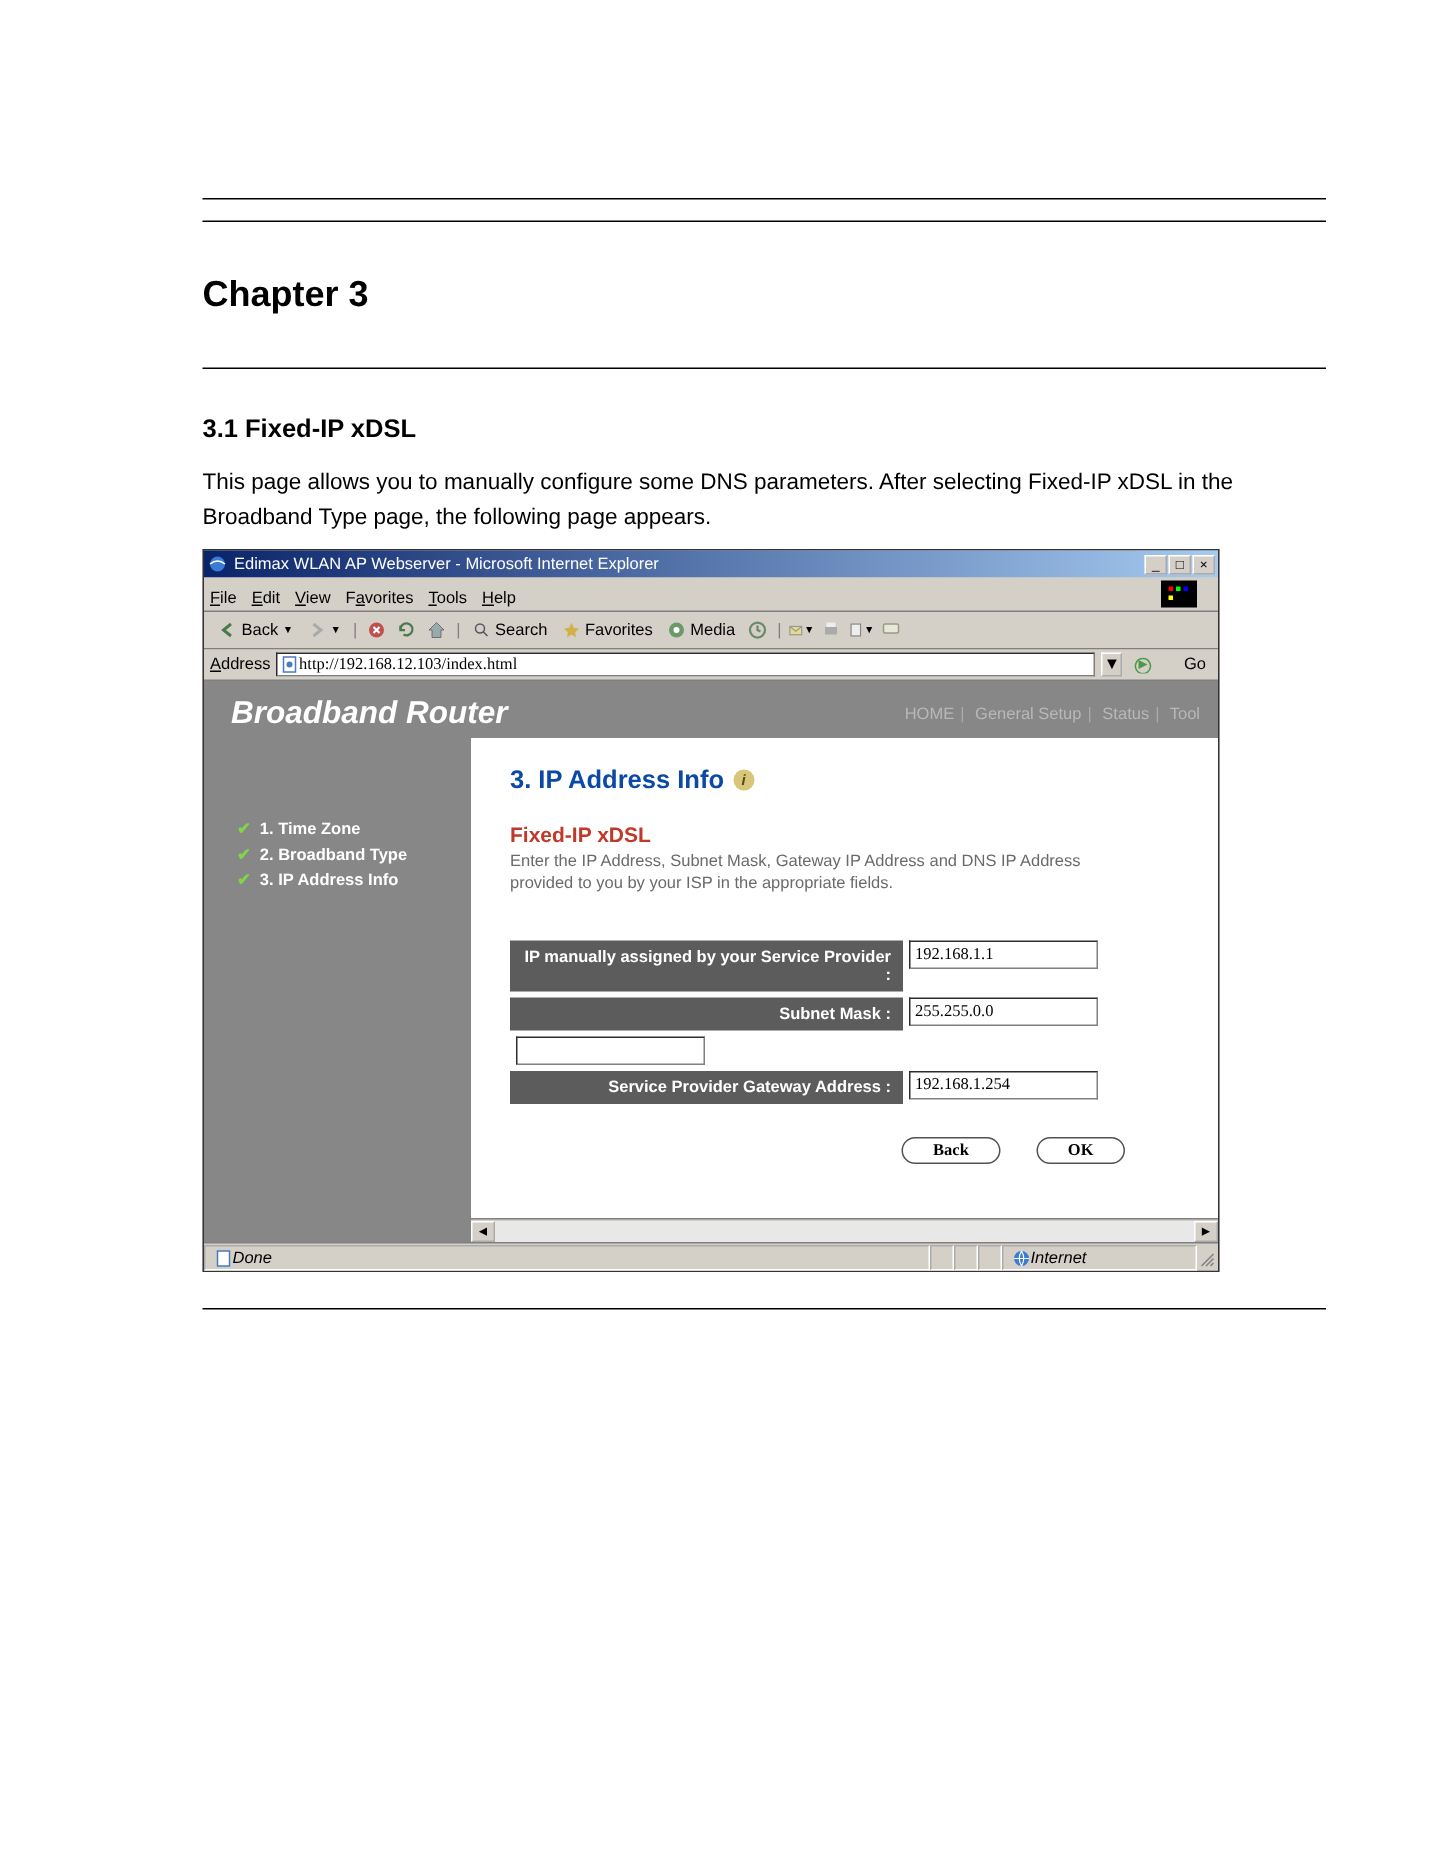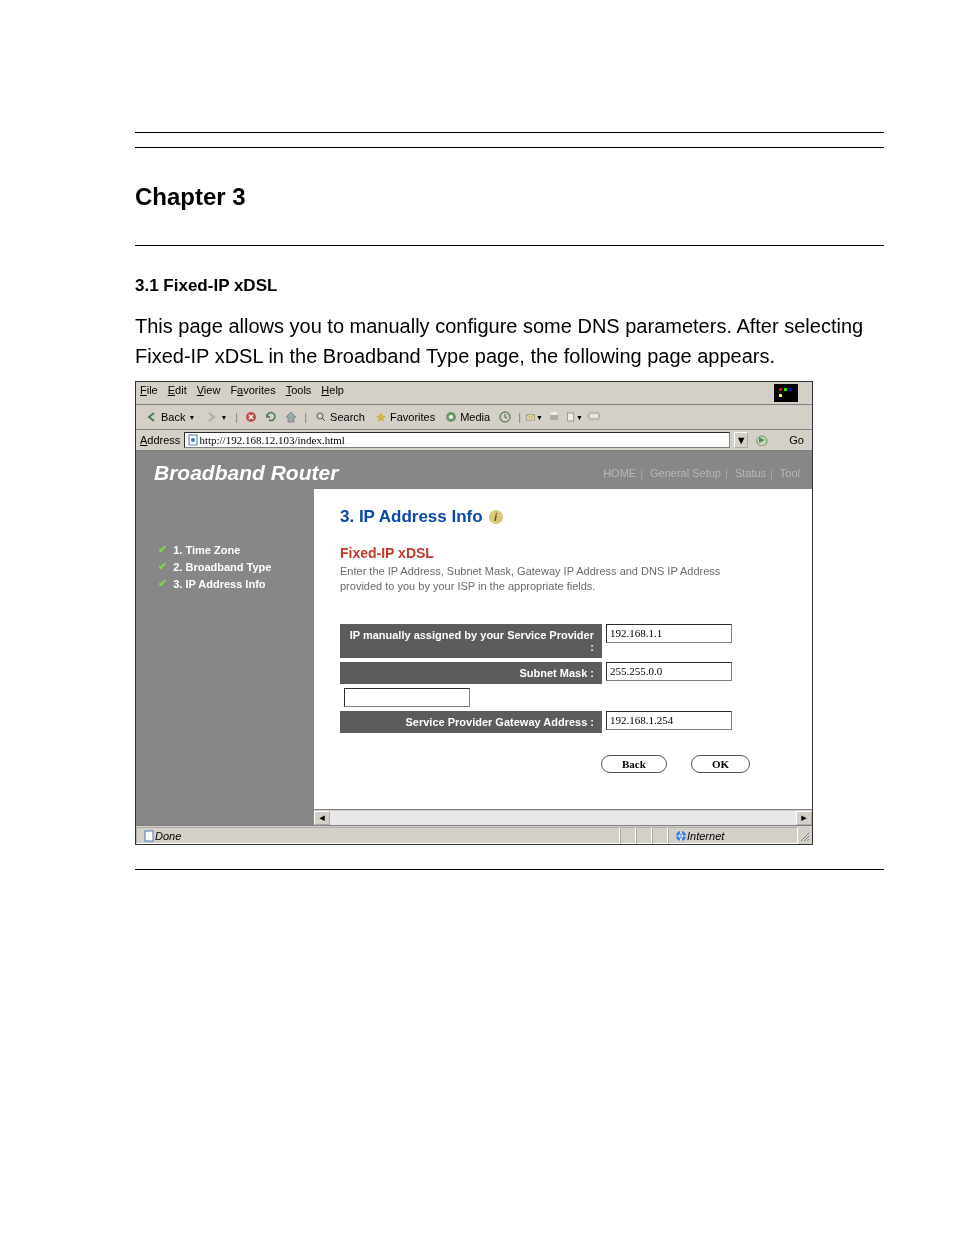--- a/index.html
+++ b/index.html
@@ -3,35 +3,35 @@
   <meta charset="utf-8">
   <style>
     * { margin: 0; padding: 0; box-sizing: border-box; }
     body { font-family: Tahoma, Arial, sans-serif; background: #fff; width: 954px; }
     
     .doc-container { padding: 130px 70px 40px 135px; }
     .doc-hr { border: none; border-top: 1.5px solid #000; margin: 2px 0; }
     
     .doc-heading1 { font-size: 24px; font-weight: bold; margin: 35px 0 20px 0; }
     .doc-heading2 { font-size: 17px; font-weight: bold; margin: 30px 0 15px 0; }
-    .doc-para { font-size: 20px; line-height: 1.5; margin: 10px 0; }
+    .doc-para { font-size: 15px; line-height: 1.5; margin: 10px 0; }
     
     .browser-window {
       width: 678px; margin: 8px 0 0 0;
       border: 1px solid #333; background: #d4d0c8;
       font-family: Tahoma, sans-serif; font-size: 11px;
     }
     .titlebar { background: linear-gradient(to right, #0a246a, #a6caf0); color: #fff; height: 18px; display: flex; align-items: center; justify-content: space-between; padding: 0 2px; }
     .titlebar-left { display: flex; align-items: center; gap: 4px; }
     .ie-icon { width: 14px; height: 14px; display: inline-block; }
     .title-text { font-size: 11px; }
     .win-btns { display: flex; gap: 1px; }
     .win-btn { width: 15px; height: 13px; background: #d4d0c8; border: 1px outset #fff; display: flex; align-items: center; justify-content: center; color: #000; font-size: 9px; cursor: pointer; }
     
-    .menubar { background: #d4d0c8; border-bottom: 1px solid #808080; display: flex; align-items: flex-start; padding: 2px 4px; font-size: 11px; }
+    .menubar { background: #d4d0c8; border-bottom: 1px solid #808080; display: flex; align-items: flex-end; padding: 2px 4px; font-size: 11px; }
     .menubar span { margin-right: 10px; cursor: pointer; }
     .menubar span u { text-decoration: underline; }
     .menubar-logo { margin-left: auto; width: 24px; height: 18px; background: #000; display: flex; align-items: center; justify-content: center; }
     
     .toolbar { background: #d4d0c8; border-bottom: 1px solid #808080; padding: 3px 6px; display: flex; align-items: center; gap: 2px; font-size: 11px; }
     .tb-item { display: flex; align-items: center; gap: 3px; cursor: pointer; padding: 2px 4px; }
     .tb-sep { color: #808080; margin: 0 2px; }
     .tb-btn { width: 18px; height: 18px; display: flex; align-items: center; justify-content: center; cursor: pointer; border-radius: 2px; }
     .tb-btn svg { width: 14px; height: 14px; }
     
@@ -90,20 +90,36 @@
   <hr class="doc-hr" style="margin-top:14px;">
 
   <h1 class="doc-heading1">Chapter 3</h1>
   <hr class="doc-hr" style="margin-top:34px;">
 
   <h2 class="doc-heading2">3.1 Fixed-IP xDSL</h2>
   <p class="doc-para">This page allows you to manually configure some DNS parameters. After selecting Fixed-IP xDSL in the Broadband Type page, the following page appears.</p>
 
   <div class="browser-window">
 
+    <div class="titlebar">
+      <div class="titlebar-left">
+        <span class="ie-icon">
+          <svg viewBox="0 0 14 14">
+              <circle cx="7" cy="7" r="5" fill="#3a7bd5"></circle>
+              <path d="M2 7 Q7 3 12 7" stroke="#fff" stroke-width="1" fill="none"></path>
+            </svg>
+        </span>
+        <span class="title-text">Edimax WLAN AP Webserver - Microsoft Internet Explorer</span>
+      </div>
+      <div class="win-btns">
+        <div class="win-btn">_</div>
+        <div class="win-btn">□</div>
+        <div class="win-btn">×</div>
+      </div>
+    </div>
 
     <div class="menubar">
       <span><u>F</u>ile</span>
       <span><u>E</u>dit</span>
       <span><u>V</u>iew</span>
       <span>F<u>a</u>vorites</span>
       <span><u>T</u>ools</span>
       <span><u>H</u>elp</span>
       <span class="menubar-logo">
         <svg width="18" height="14" viewBox="0 0 18 14">

